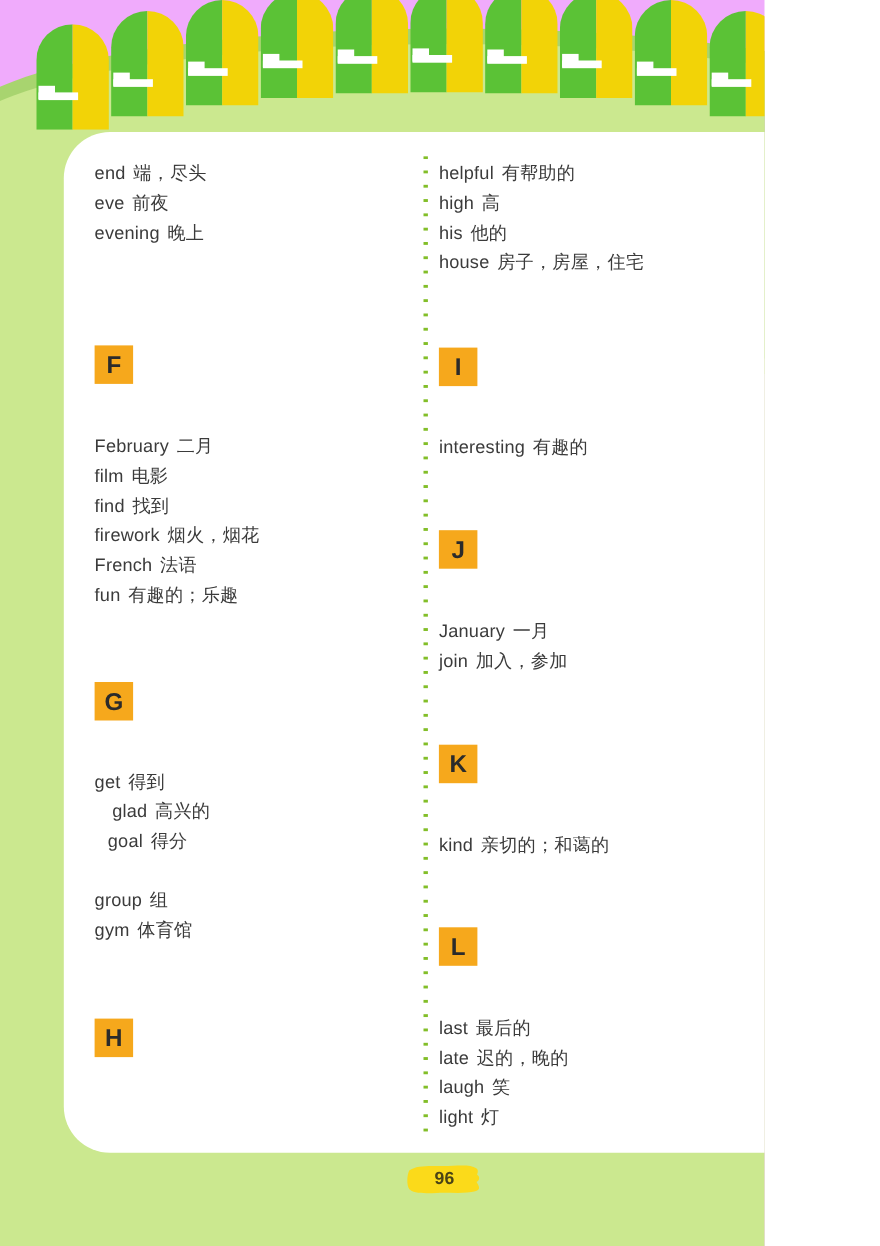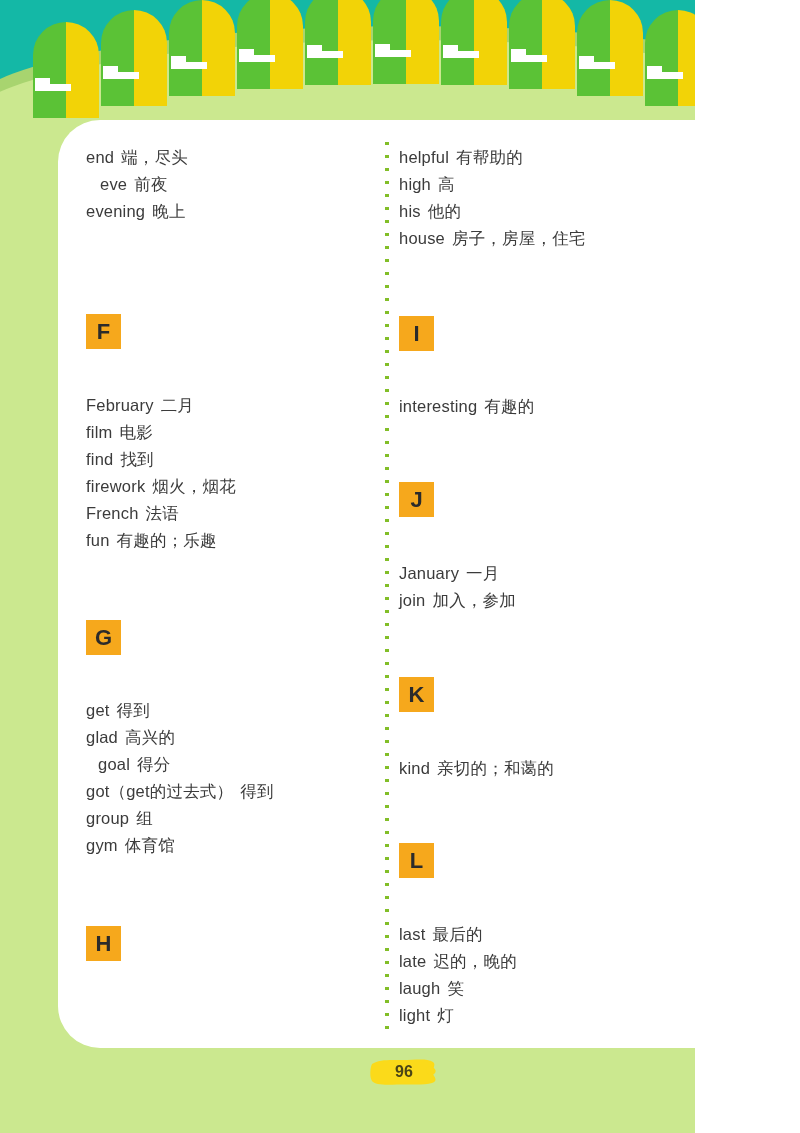--- a/index.html
+++ b/index.html
@@ -5,21 +5,21 @@
   * { margin:0; padding:0; box-sizing:border-box; }
   html, body {
     width:800px; height:1133px;
     font-family:"Liberation Sans","DejaVu Sans",sans-serif;
     background:#ffffff;
     overflow:hidden;
   }
   #page {
     position:relative;
     width:695px; height:1133px;
-    background:#14b8a6;
+    background:#f0abfc;
     overflow:hidden;
   }
 
   
   #binding {
     position:absolute; left:0; top:0; width:800px; height:120px;
     z-index:3; pointer-events:none;
   }
   .ring {
     position:absolute;
@@ -215,34 +215,33 @@
         <div class="notch2" style="top: 56px;"></div>
       </div>
     </div>
 
   <div id="card">
 
     <div id="divider"></div>
 
     <div class="column" id="col-left">
         <div class="entry" style="top: 27px; left: 0px;"><span class="en">end</span><span class="zh">端，尽头</span></div>
-        <div class="entry" style="top: 54px; left: 14px;"><span class="en">eve</span><span class="zh">前夜</span></div>
+        <div class="entry" style="top: 54px; left: 0px;"><span class="en">eve</span><span class="zh">前夜</span></div>
         <div class="entry" style="top: 81px; left: 0px;"><span class="en">evening</span><span class="zh">晚上</span></div>
         <div class="letter-badge" style="top: 194px; left: 0px;">F</div>
         <div class="entry" style="top: 275px; left: 0px;"><span class="en">February</span><span class="zh">二月</span></div>
         <div class="entry" style="top: 302px; left: 0px;"><span class="en">film</span><span class="zh">电影</span></div>
         <div class="entry" style="top: 329px; left: 0px;"><span class="en">find</span><span class="zh">找到</span></div>
         <div class="entry" style="top: 356px; left: 0px;"><span class="en">firework</span><span class="zh">烟火，烟花</span></div>
         <div class="entry" style="top: 383px; left: 0px;"><span class="en">French</span><span class="zh">法语</span></div>
         <div class="entry" style="top: 410px; left: 0px;"><span class="en">fun</span><span class="zh">有趣的；乐趣</span></div>
         <div class="letter-badge" style="top: 500px; left: 0px;">G</div>
         <div class="entry" style="top: 580px; left: 0px;"><span class="en">get</span><span class="zh">得到</span></div>
-        <div class="entry" style="top: 607px; left: 0px;"><span class="en">glad</span><span class="zh">高兴的</span></div>
+        <div class="entry" style="top: 607px; left: 16px;"><span class="en">glad</span><span class="zh">高兴的</span></div>
         <div class="entry" style="top: 634px; left: 12px;"><span class="en">goal</span><span class="zh">得分</span></div>
-        <div class="entry" style="top: 661px; left: 0px;"><span class="en">got（get的过去式）</span><span class="zh">得到</span></div>
         <div class="entry" style="top: 688px; left: 0px;"><span class="en">group</span><span class="zh">组</span></div>
         <div class="entry" style="top: 715px; left: 0px;"><span class="en">gym</span><span class="zh">体育馆</span></div>
         <div class="letter-badge" style="top: 806px; left: 0px;">H</div>
       </div>
     <div class="column" id="col-right">
         <div class="entry" style="top: 27px; left: 0px;"><span class="en">helpful</span><span class="zh">有帮助的</span></div>
         <div class="entry" style="top: 54px; left: 0px;"><span class="en">high</span><span class="zh">高</span></div>
         <div class="entry" style="top: 81px; left: 0px;"><span class="en">his</span><span class="zh">他的</span></div>
         <div class="entry" style="top: 108px; left: 0px;"><span class="en">house</span><span class="zh">房子，房屋，住宅</span></div>
         <div class="letter-badge" style="top: 196px; left: 0px;">I</div>

